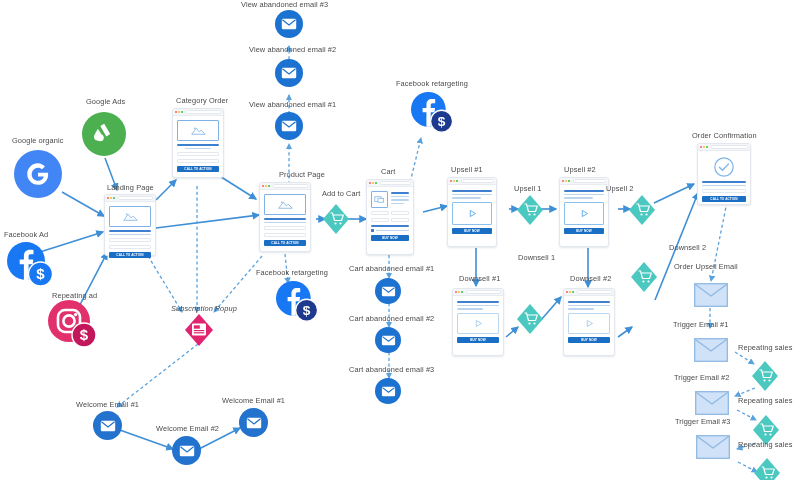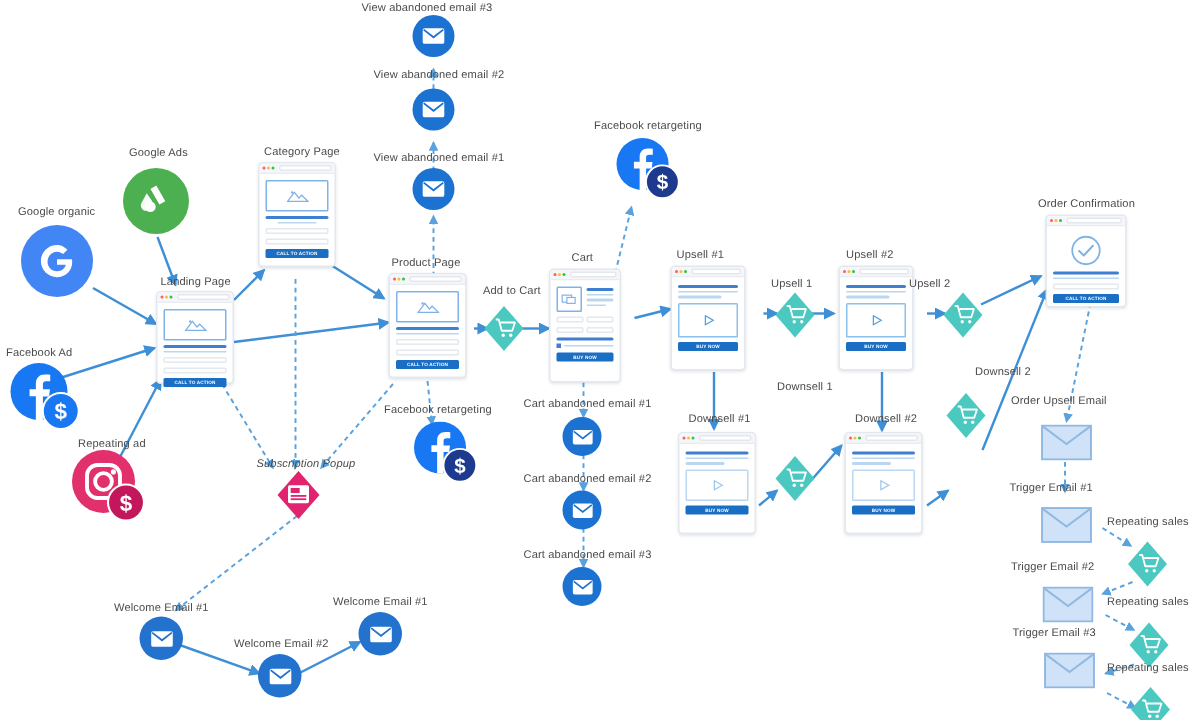--- a/index.html
+++ b/index.html
@@ -190,21 +190,21 @@
           </svg>
       </div>
       <div class="linewide"></div>
       <div class="linethin"></div>
       <div class="field"></div>
       <div class="field"></div>
       <div class="cta">CALL TO ACTION</div>
     </div>
   </div>
 
-  <div class="label" style="left:176px; top:96px;">Category Page</div>
+  <div class="label" style="left:176px; top:96px;">Category Order</div>
   <div class="win" style="left:172px; top:108px; width:52px; height:70px;">
     <div class="bar">
       <span class="dot" style="background:#ff5f57"></span>
       <span class="dot" style="background:#febc2e"></span>
       <span class="dot" style="background:#28c840"></span>
       <span class="urlbar"></span>
     </div>
     <div class="body">
       <div class="hero">
         <svg width="15" height="9" viewBox="0 0 20 12" aria-hidden="true">
@@ -213,21 +213,21 @@
           </svg>
       </div>
       <div class="linewide"></div>
       <div class="linethin" style="width:60%;margin:2px auto 0;"></div>
       <div class="field"></div>
       <div class="field"></div>
       <div class="cta">CALL TO ACTION</div>
     </div>
   </div>
 
-  <div class="label" style="left:261px; top:170px;">Product Page</div>
+  <div class="label" style="left:279px; top:170px;">Product Page</div>
   <div class="win" style="left:259px; top:182px; width:52px; height:70px;">
     <div class="bar">
       <span class="dot" style="background:#ff5f57"></span>
       <span class="dot" style="background:#febc2e"></span>
       <span class="dot" style="background:#28c840"></span>
       <span class="urlbar"></span>
     </div>
     <div class="body">
       <div class="hero">
         <svg width="15" height="9" viewBox="0 0 20 12" aria-hidden="true">
@@ -422,21 +422,21 @@
   <div class="label" style="left:518px; top:253px;">Downsell 1</div>
   <div class="diamond" style="left:516px; top:303px;">
     <svg width="28" height="32" viewBox="0 0 28 32" aria-hidden="true">
         <path d="M14 1 L27 16 L14 31 L1 16 Z" fill="#4BC8C0"></path>
         <path d="M8.5 10 h2 l2 7.5 h7 l1.8-5.5 h-9.6" fill="none" stroke="#fff" stroke-width="1.2" stroke-linejoin="round"></path>
         <circle cx="13.5" cy="20.5" r="1.1" fill="#fff"></circle>
         <circle cx="18.5" cy="20.5" r="1.1" fill="#fff"></circle>
       </svg>
   </div>
 
-  <div class="label" style="left:650px; top:243px;">Downsell 2</div>
+  <div class="label" style="left:669px; top:243px;">Downsell 2</div>
   <div class="diamond" style="left:630px; top:261px;">
     <svg width="28" height="32" viewBox="0 0 28 32" aria-hidden="true">
         <path d="M14 1 L27 16 L14 31 L1 16 Z" fill="#4BC8C0"></path>
         <path d="M8.5 10 h2 l2 7.5 h7 l1.8-5.5 h-9.6" fill="none" stroke="#fff" stroke-width="1.2" stroke-linejoin="round"></path>
         <circle cx="13.5" cy="20.5" r="1.1" fill="#fff"></circle>
         <circle cx="18.5" cy="20.5" r="1.1" fill="#fff"></circle>
       </svg>
   </div>
 
   <div class="label" style="left:171px; top:304px;font-style:italic;">Subscription Popup</div>

